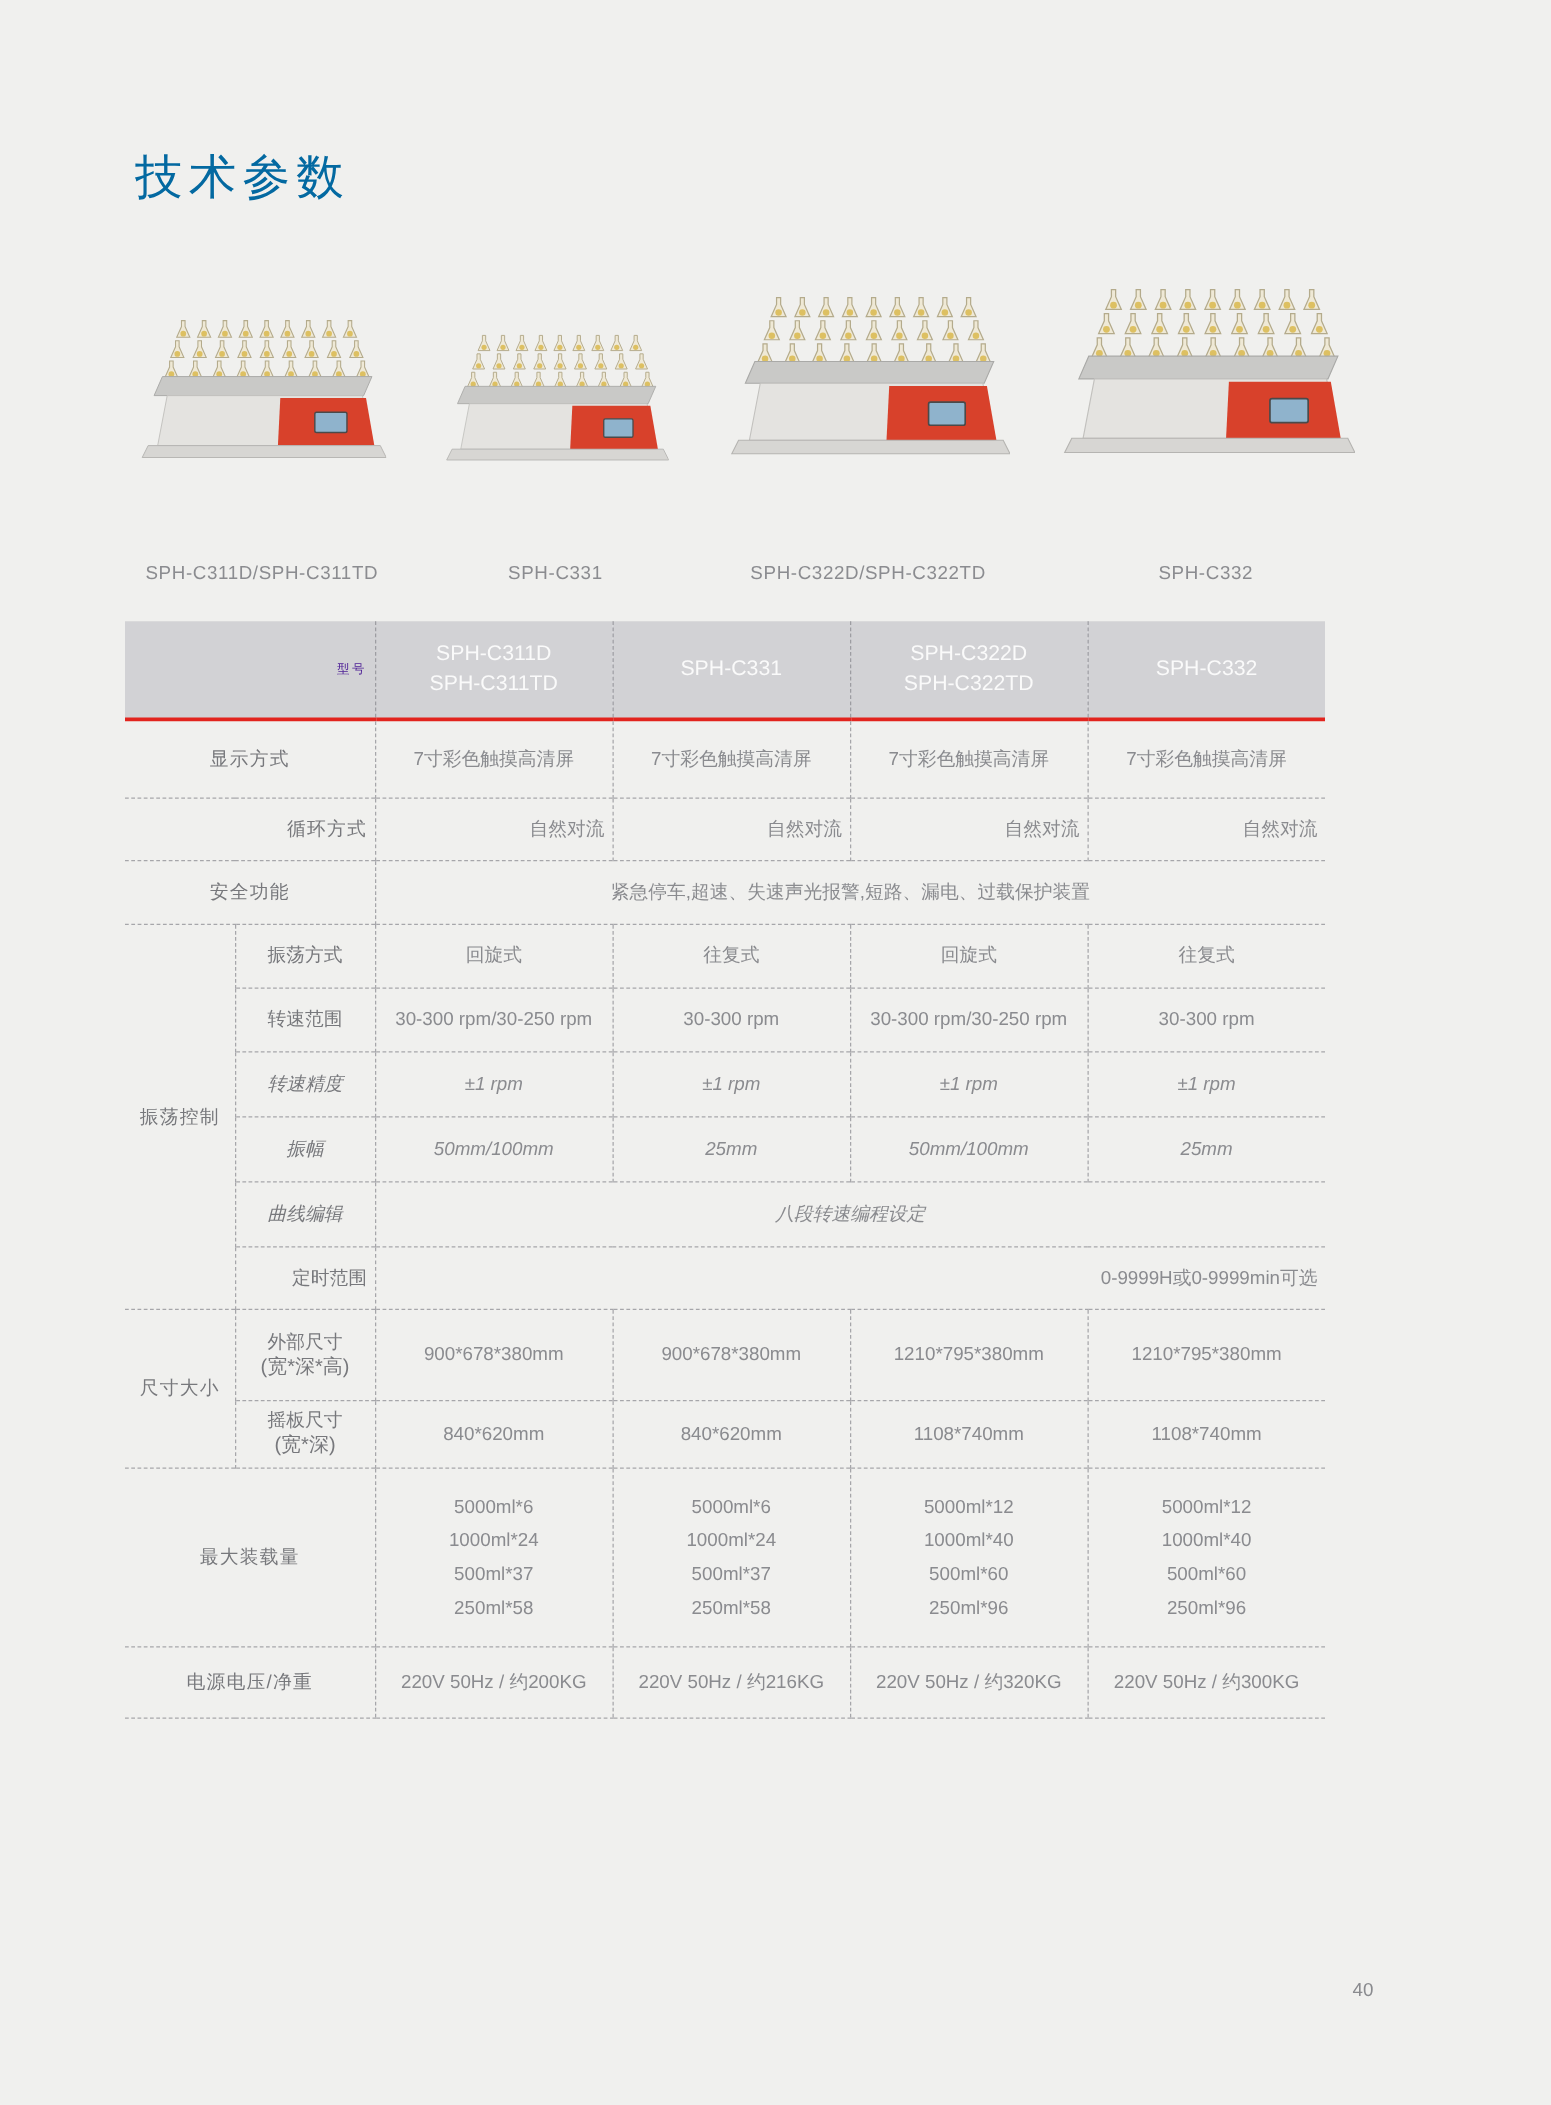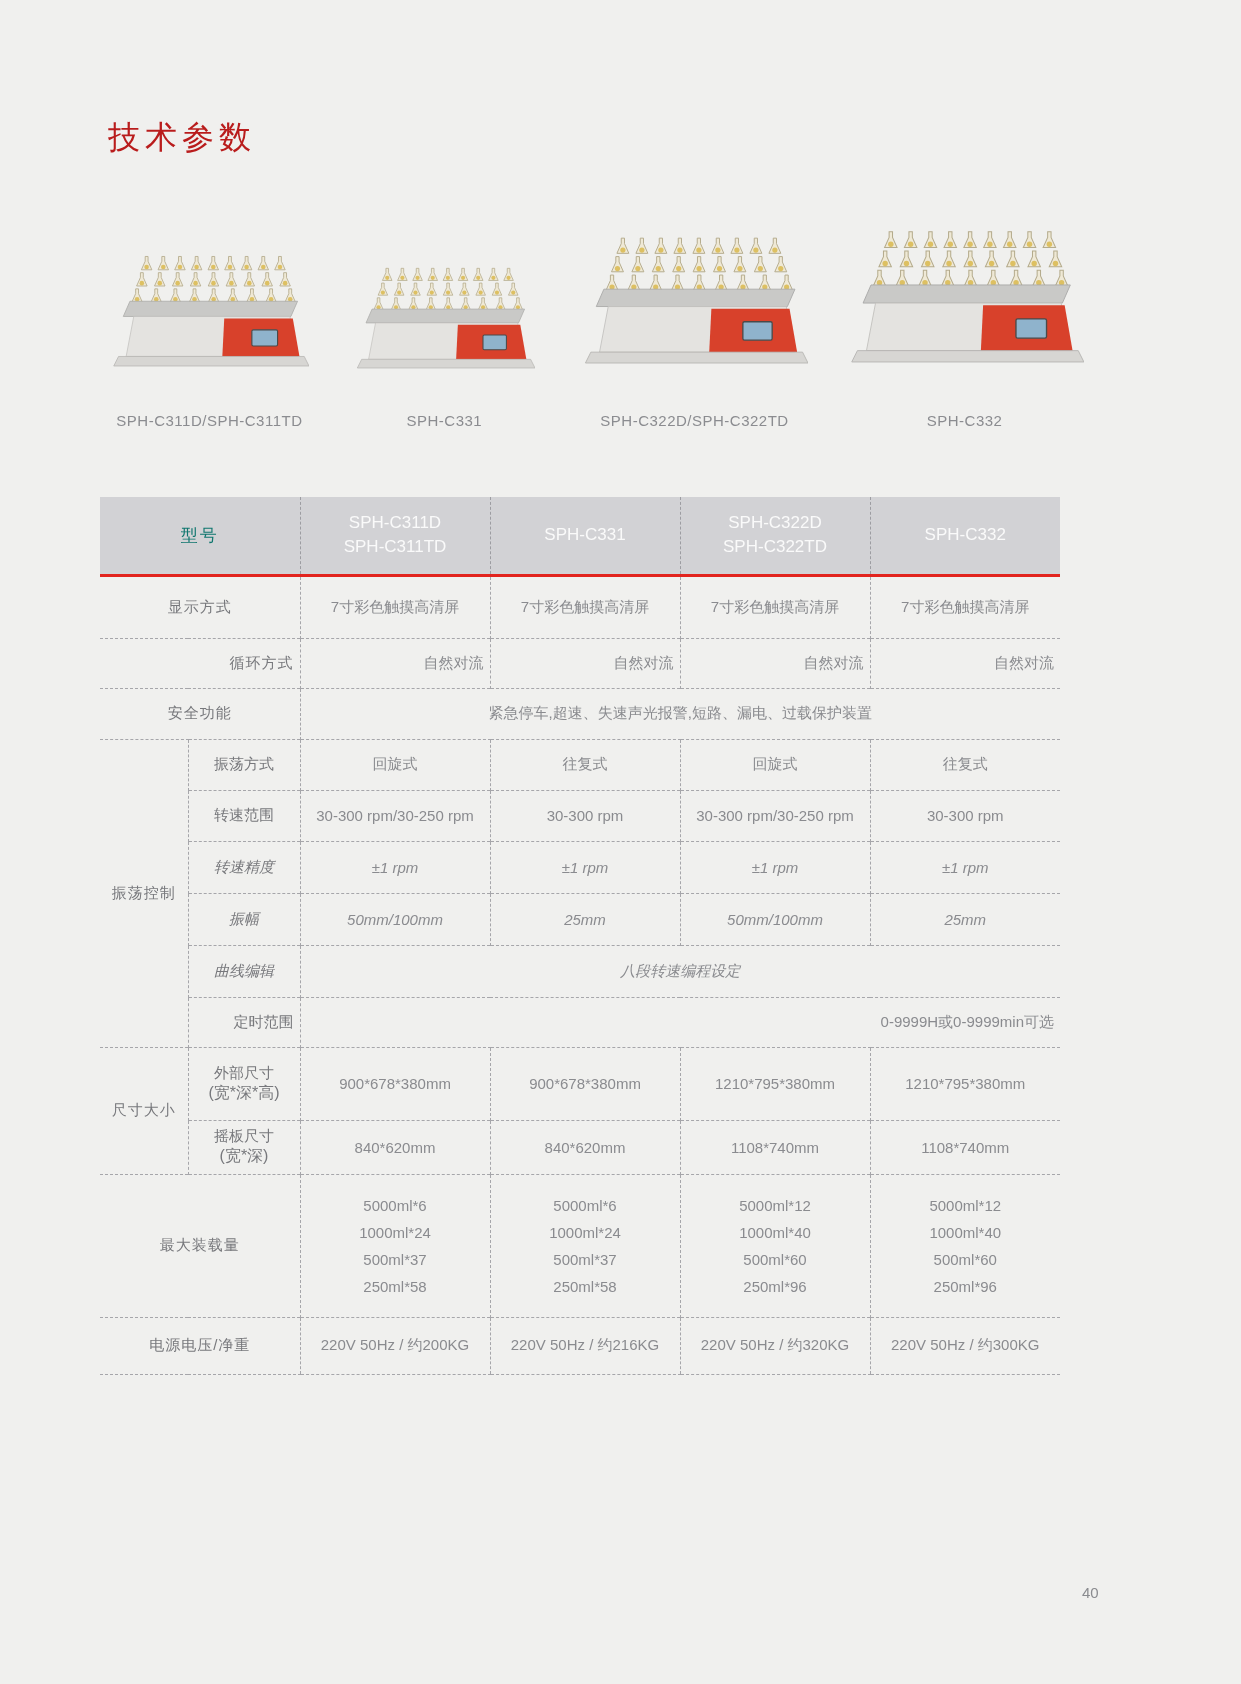--- a/index.html
+++ b/index.html
@@ -1,35 +1,35 @@
 <!DOCTYPE html>
 <html><head>
 <meta charset="utf-8">
 <style>
   html,body{margin:0;padding:0;}
   body{width:1241px;height:1684px;background:#f0f0ee;position:relative;
        font-family:"Liberation Sans","DejaVu Sans",sans-serif;overflow:hidden;}
-  .page-title{position:absolute;left:108px;top:116px;font-size:32px;color:#b91c1c;
+  .page-title{position:absolute;left:108px;top:116px;font-size:38px;color:#0369a1;
               letter-spacing:5px;font-weight:400;}
   
   .products{position:absolute;left:92px;top:188px;width:1010px;display:flex;}
   .product{flex:1;display:flex;flex-direction:column;align-items:center;justify-content:space-between;}
-  .product:nth-child(3){flex:1.13;}
+  .product:nth-child(3){flex:1.13;gap:38px;}
   .product:nth-child(4){flex:1.17;}
   .photo{display:flex;align-items:flex-end;justify-content:center;height:200px;}
   .caption{margin-top:24px;font-size:15px;color:#8b8c90;letter-spacing:.5px;}
   
   .spec-wrap{position:absolute;left:100px;top:497px;}
   table{border-collapse:collapse;table-layout:fixed;width:960px;}
   td,th{font-weight:400;text-align:center;vertical-align:middle;
         font-size:15px;color:#8a8b8f;padding:2px 6px;box-sizing:border-box;}
   tr.hdr th{background:#d2d2d5;height:78px;border-bottom:3px solid #e2241e;}
   th.model{color:#fafafa;font-size:17px;border-left:1px dashed #9d9da2;}
   th.model span{display:block;line-height:1.45;}
-  th.type-label{color:#0f766e;font-size:17px;letter-spacing:2px;}
+  th.type-label{color:#4c1d95;font-size:10px;letter-spacing:2px;text-align:right;}
   td.lbl{color:#77787c;letter-spacing:1px;}
   td.grp{color:#77787c;letter-spacing:1px;}
   td.sub{color:#77787c;border-left:1px dashed #a6a6aa;}
   td.data{border-left:1px dashed #a6a6aa;}
   td.spanv{border-left:1px dashed #a6a6aa;}
   tbody tr:not(:first-child)>td{border-top:1px dashed #a6a6aa;}
   tbody tr:last-child>td{border-bottom:1px dashed #a6a6aa;}
   td .ln{display:block;line-height:1.8;}
   td .note{display:block;font-size:16px;letter-spacing:0;}
   tr.h63>td{height:63px;} tr.h50>td{height:50px;text-align:right;} tr.h51>td{height:51px;}

